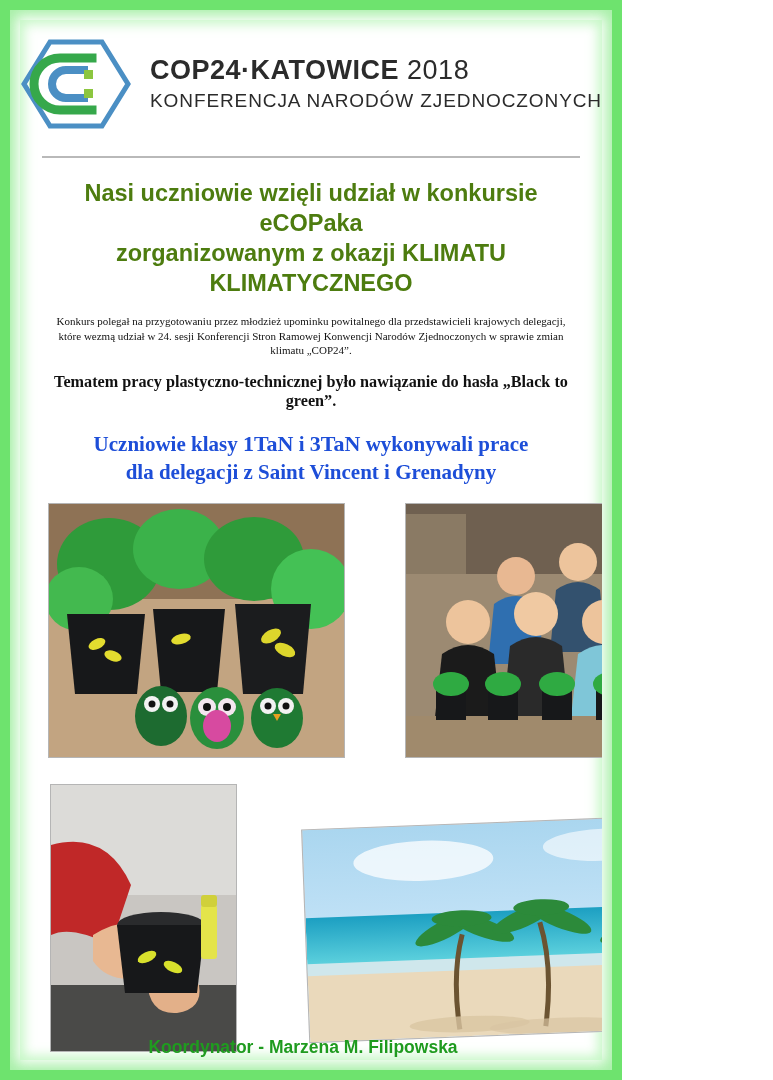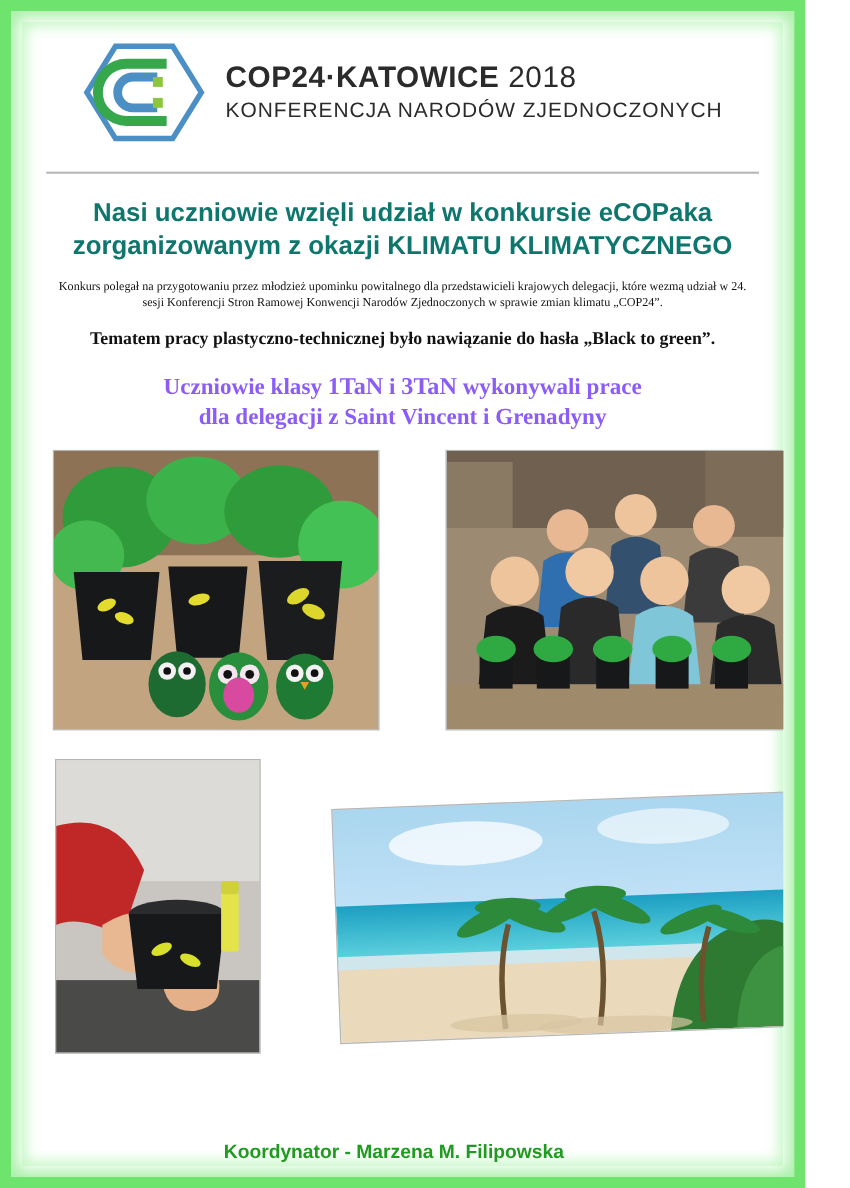--- a/index.html
+++ b/index.html
@@ -8,21 +8,21 @@
     background: #ffffff;
   }
   body {
     width: 773px;
     height: 1080px;
     font-family: "Liberation Sans", sans-serif;
     overflow: hidden;
   }
   .page {
     position: relative;
-    width: 732px;
+    width: 622px;
     height: 1080px;
     box-sizing: border-box;
     background: #ffffff;
     
     border: 10px solid #6ee36e;
     box-shadow: inset 0 0 14px 6px rgba(120,230,120,0.65);
   }
   .inner {
     position: absolute;
     top: 10px; left: 10px; right: 10px; bottom: 10px;
@@ -70,21 +70,21 @@
   }
 
   .divider {
     height: 2px;
     background: #b9b9b9;
     margin: 18px 22px 0 22px;
   }
 
   
   .headline {
-    color: #0f766e;
+    color: #4d7c0f;
     font-weight: bold;
     font-size: 23.5px;
     text-align: center;
     line-height: 1.28;
     margin: 20px 34px 4px 34px;
   }
 
   
   .body-par {
     font-family: "Liberation Serif", serif;
@@ -99,21 +99,21 @@
     font-size: 16.2px;
     font-weight: bold;
     color: #111;
     text-align: center;
     margin: 16px 22px 0 22px;
   }
 
   
   .classes {
     font-family: "Liberation Serif", serif;
-    color: #8b5cf6;
+    color: #1d4ed8;
     font-weight: bold;
     font-size: 21px;
     text-align: center;
     line-height: 1.32;
     margin: 18px 26px 0 26px;
   }
   .classes .cls { font-size: 22px; }
 
   
   .photos {

